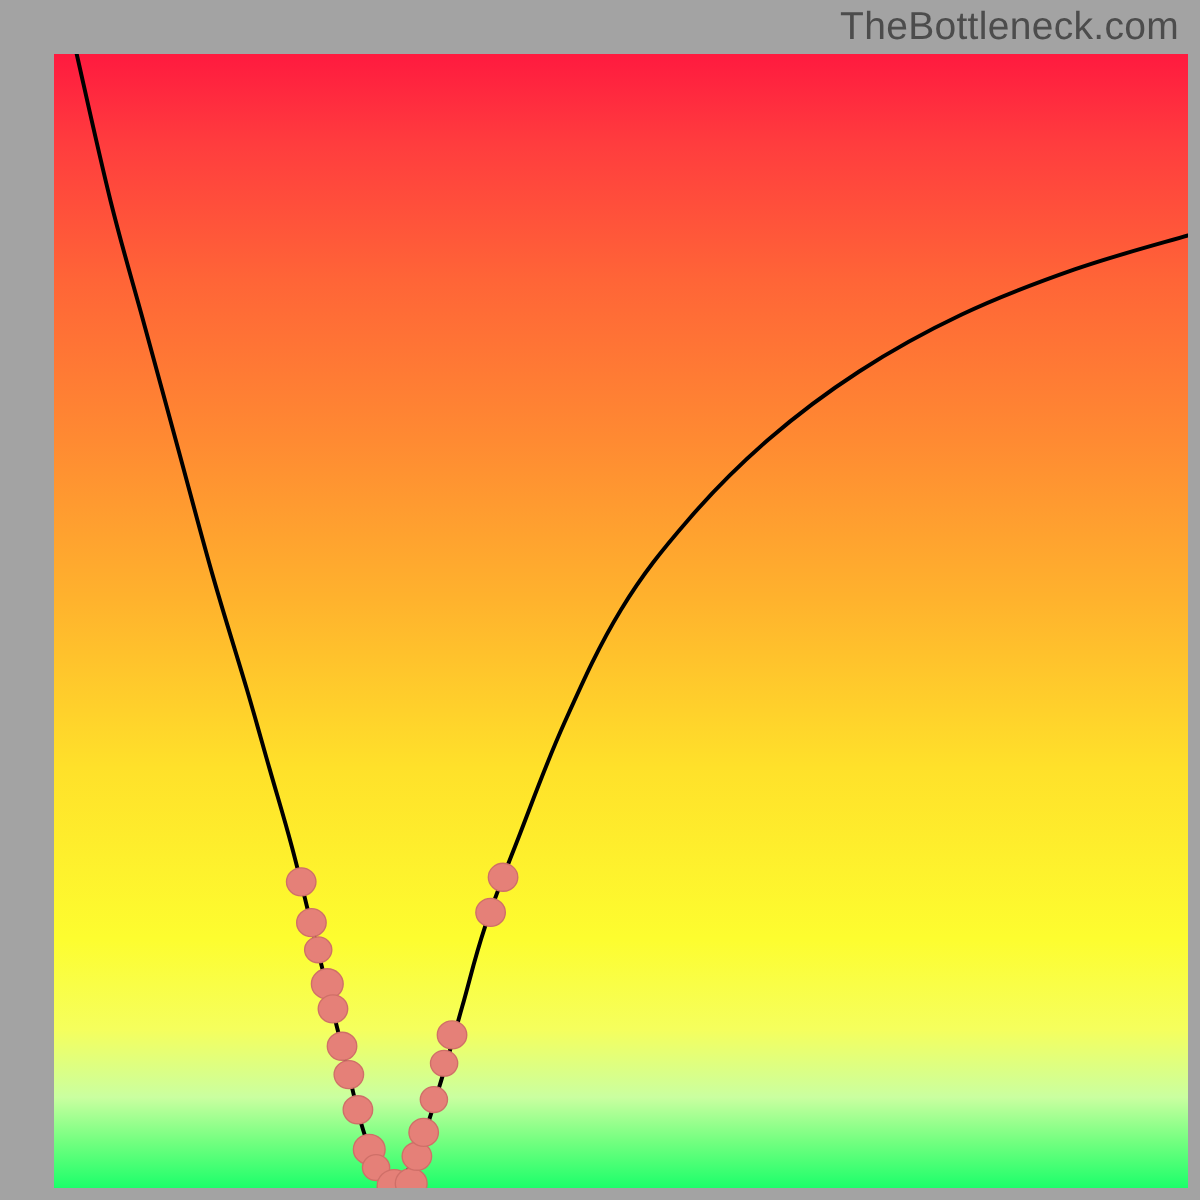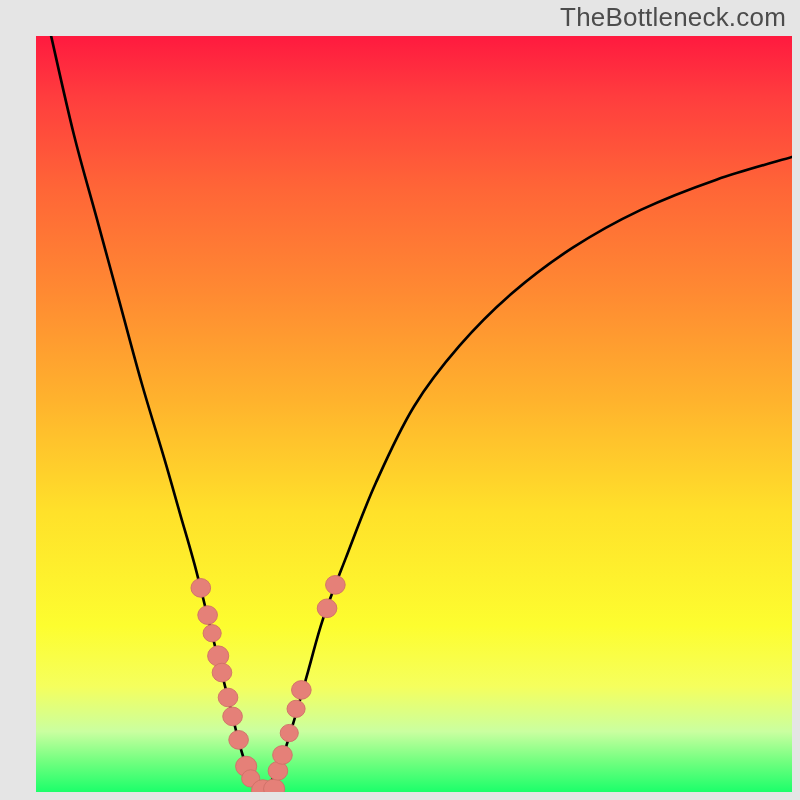--- a/index.html
+++ b/index.html
@@ -10,21 +10,21 @@
     overflow: hidden;
     background: #000;
     font-family: Arial, Helvetica, sans-serif;
   }
   .frame {
     position: absolute;
     left: 0;
     top: 0;
     width: 800px;
     height: 800px;
-    background: #e5e5e5;
+    background: #a3a3a3;
   }
   .watermark {
     position: absolute;
     top: 2px;
     right: 14px;
     color: #4c4c4c;
     font-size: 26px;
     font-weight: 500;
     letter-spacing: 0.2px;
     z-index: 10;

